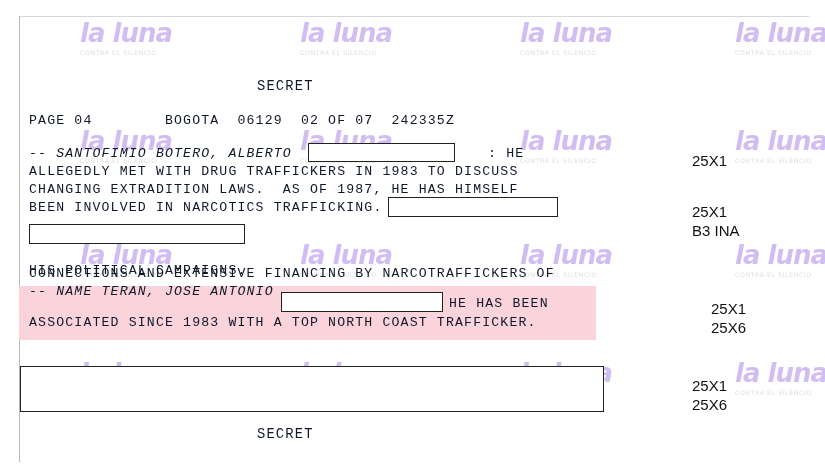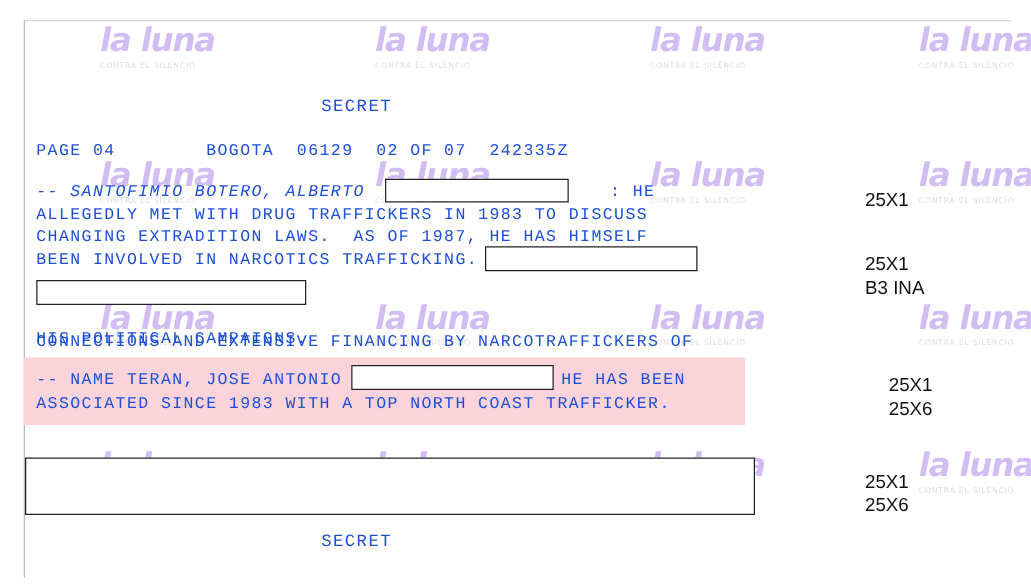--- a/index.html
+++ b/index.html
@@ -78,21 +78,21 @@
     height: 1px;
     background: #d8d8d8;
   }
 
   
   .tt {
     position: absolute;
     font-family: "Liberation Mono", monospace;
     font-size: 13.2px;
     letter-spacing: 1.15px;
-    color: #1d4ed8;
+    color: #0f172a;
     white-space: pre;
   }
 
   
   .redact {
     position: absolute;
     background: #ffffff;
     border: 1.3px solid #222222;
     box-sizing: border-box;
   }
@@ -203,21 +203,21 @@
   <div class="tt" style="left:29px; top:182px;">CHANGING EXTRADITION LAWS.  AS OF 1987, HE HAS HIMSELF</div>
 
   <div class="tt" style="left:29px; top:200px;">BEEN INVOLVED IN NARCOTICS TRAFFICKING.</div>
   <div class="redact" style="left:388px; top:197px; width:170px; height:20px;"></div>
 
   <div class="redact" style="left:29px; top:224px; width:216px; height:20px;"></div>
 
   <div class="tt" style="left:29px; top:245px;margin-top:21px;">CONNECTIONS AND EXTENSIVE FINANCING BY NARCOTRAFFICKERS OF</div>
   <div class="tt" style="left:29px; top:263px;">HIS POLITICAL CAMPAIGNS.</div>
 
-  <div class="tt" style="left:29px; top:296px;">-- NAME TERAN, JOSE ANTONIO</div>
+  <div class="tt" style="left:29px; top:284px;font-style:italic;">-- NAME TERAN, JOSE ANTONIO</div>
   <div class="redact" style="left:281px; top:292px; width:162px; height:20px;"></div>
   <div class="tt" style="left:449px; top:296px;">HE HAS BEEN</div>
   <div class="tt" style="left:29px; top:315px;">ASSOCIATED SINCE 1983 WITH A TOP NORTH COAST TRAFFICKER.</div>
 
   <div class="redact" style="left:20px; top:366px; width:584px; height:46px;"></div>
 
   <div class="tt" style="left:257px; top:427px; font-size:13.8px;">SECRET</div>
 
   <div class="code" style="left:692px; top:152px;">25X1</div>
 

